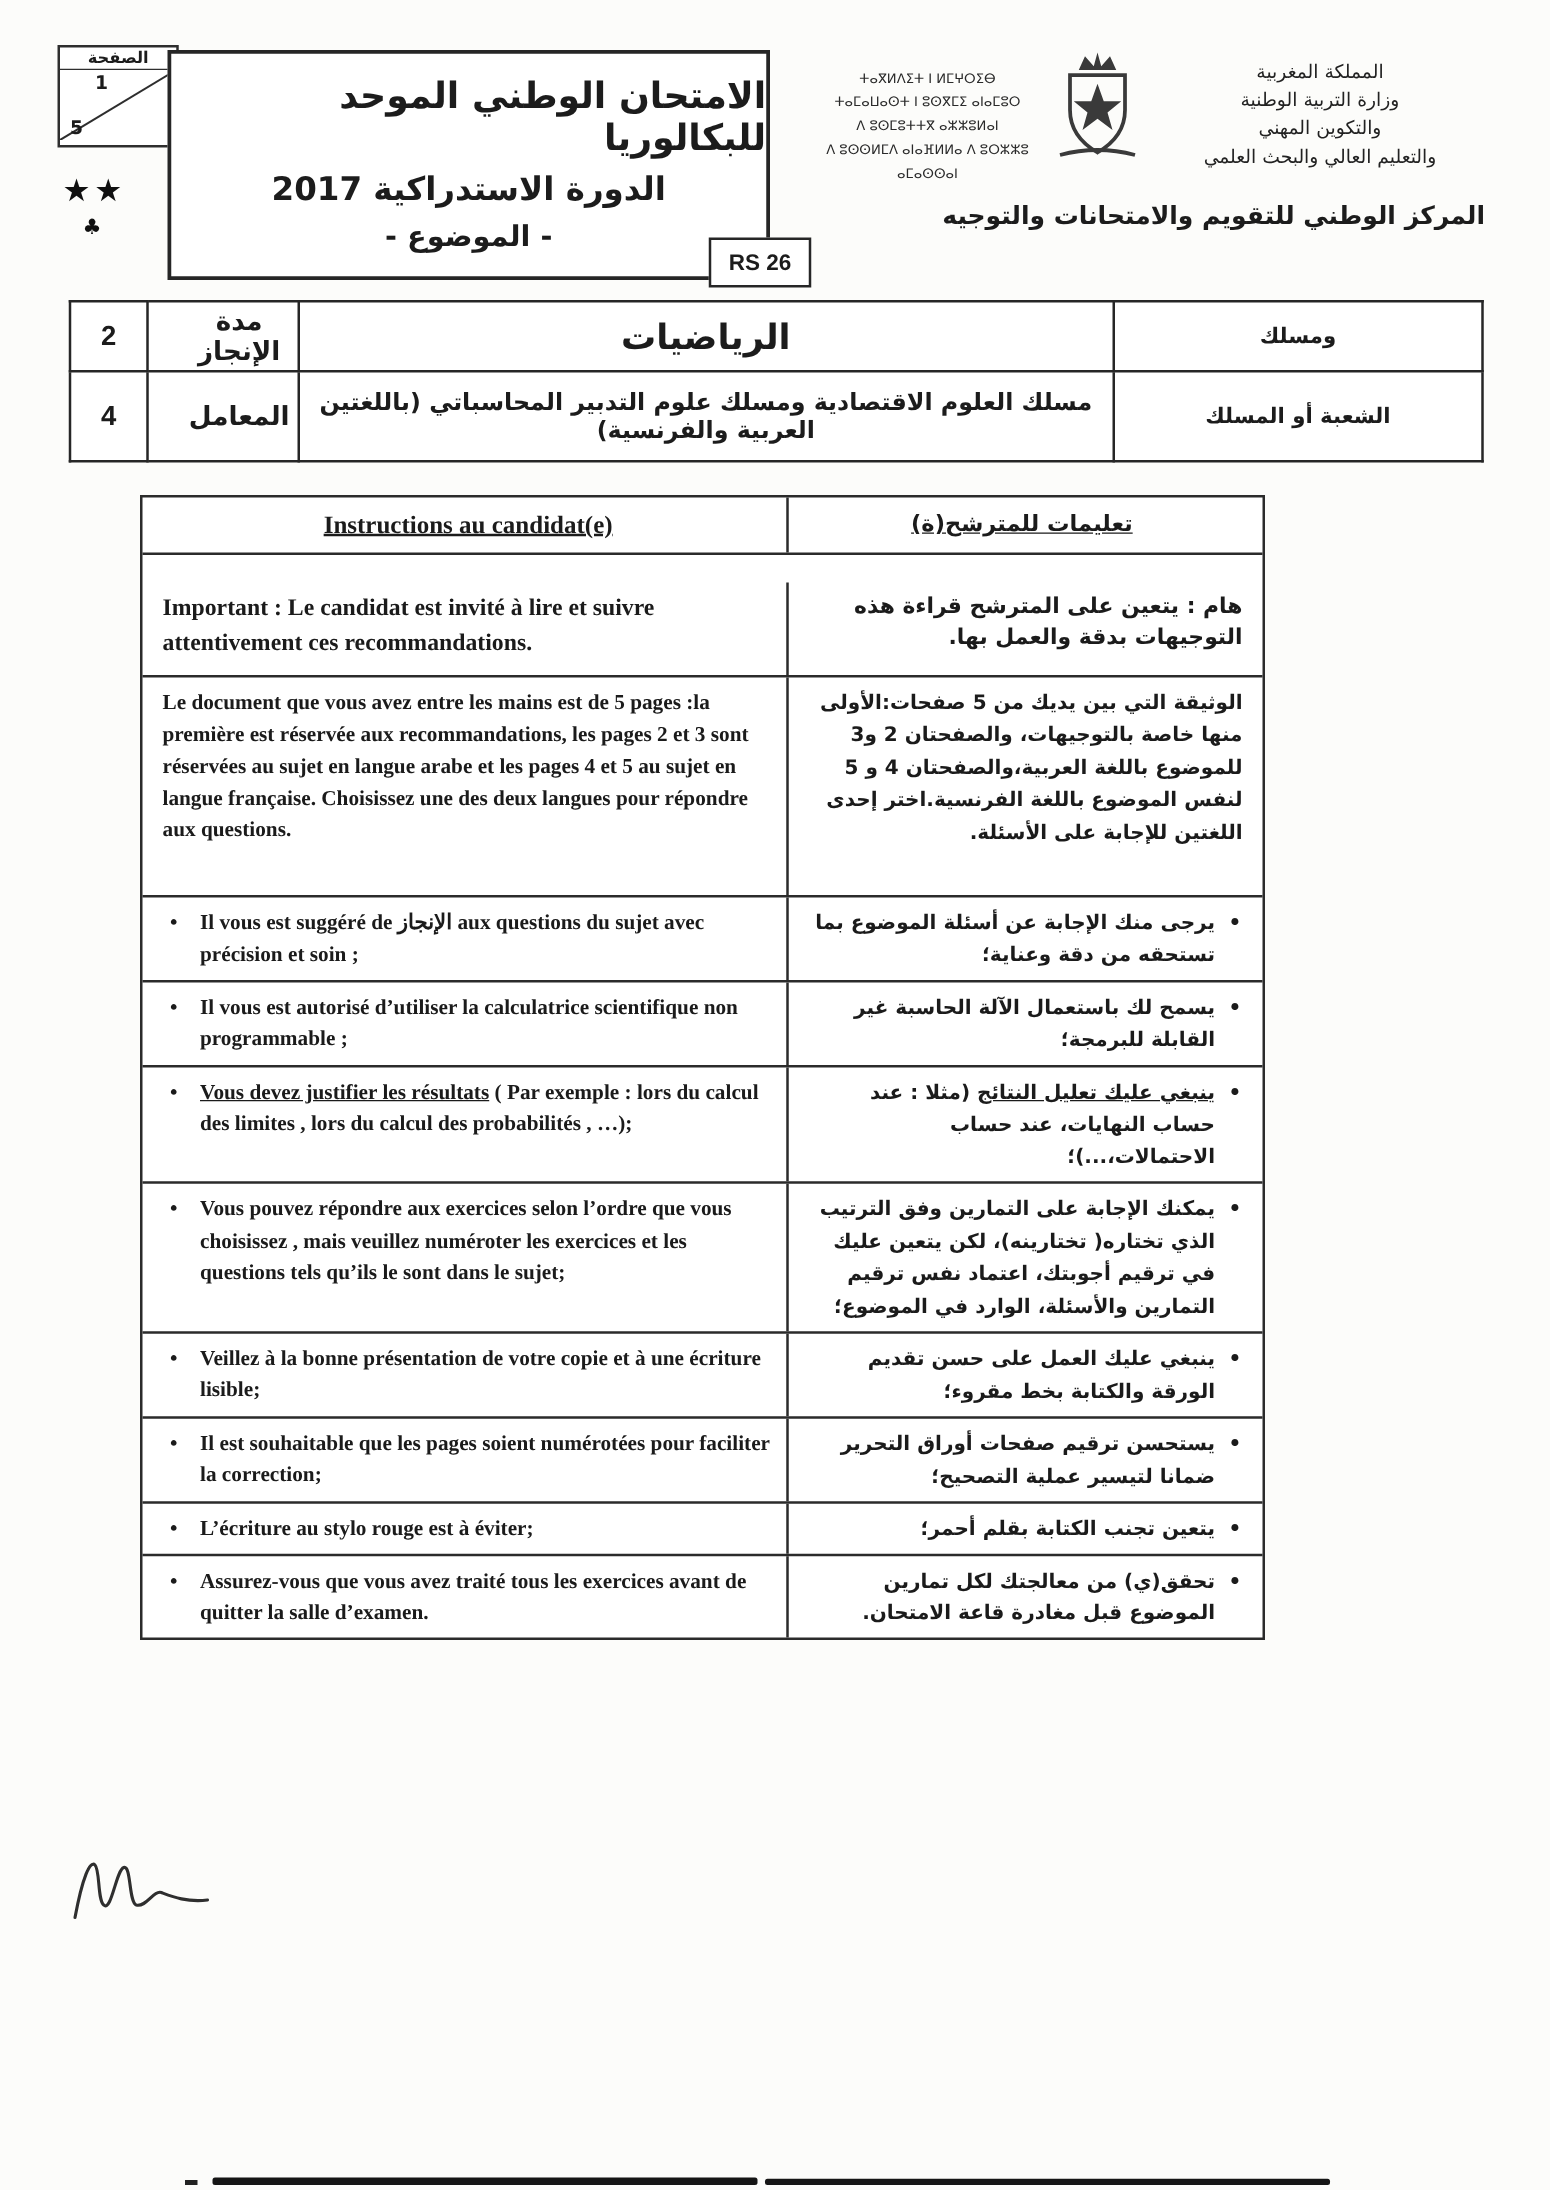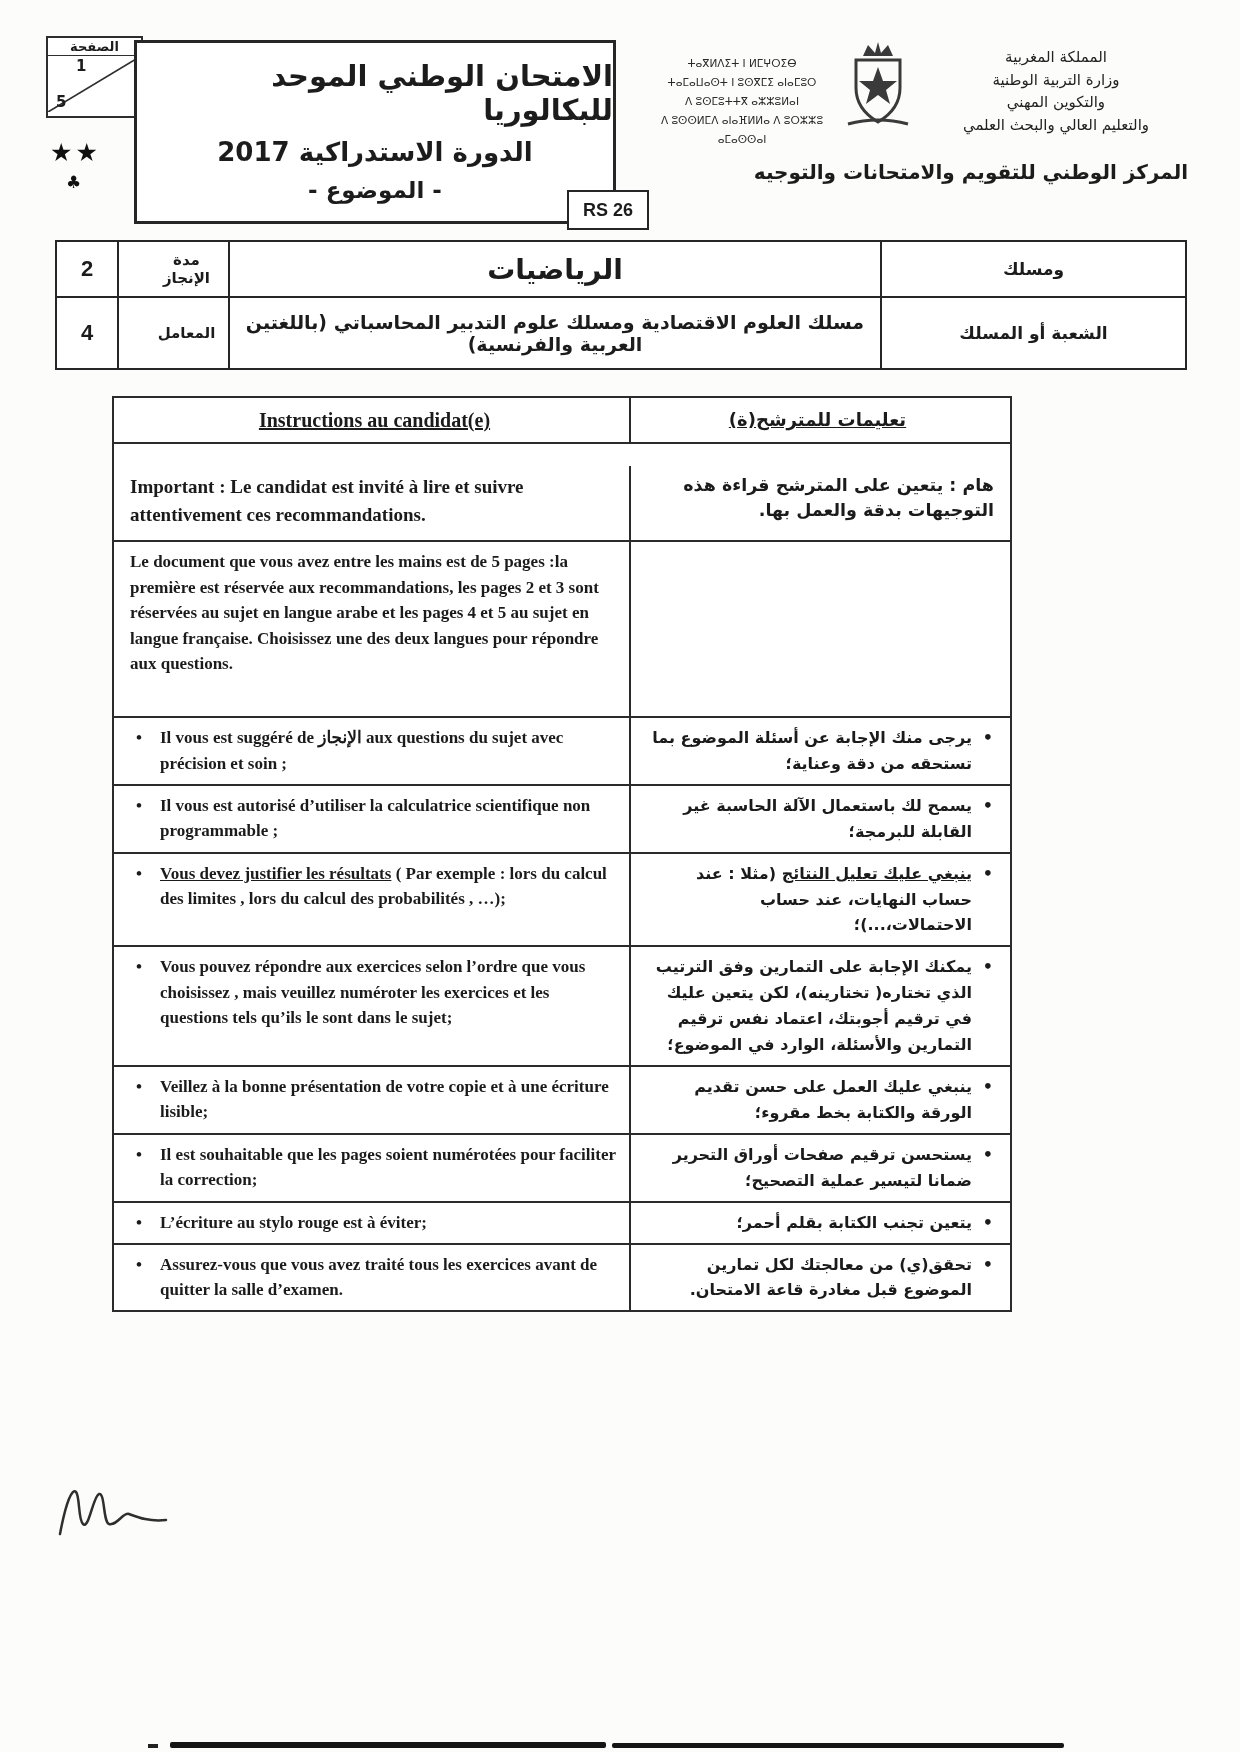--- a/index.html
+++ b/index.html
@@ -46,21 +46,21 @@
   .min-ar { position: absolute; left: 926px; top: 46px; width: 260px; text-align: center;
             font-size: 15px; line-height: 1.5; direction: rtl; color: #222; }
   .center-name { position: absolute; left: 648px; top: 160px; width: 540px; text-align: right;
                  font-size: 20px; font-weight: bold; direction: rtl; }
 
   
   .info-table { position: absolute; left: 55px; top: 240px; width: 1132px;
                 border-collapse: collapse; background: #fff; }
   .info-table td { border: 2.5px solid #262626; text-align: center; vertical-align: middle; padding: 2px 6px; }
   .info-table .val { width: 62px; font-size: 22px; font-weight: bold; font-family: "Liberation Sans", sans-serif; }
-  .info-table .lbl { width: 111px; font-size: 15px; font-weight: bold; direction: rtl; padding-left: 32px; }
+  .info-table .lbl { width: 111px; font-size: 21px; font-weight: bold; direction: rtl; padding-left: 32px; }
   .info-table .content { width: 652px; direction: rtl; }
   .info-table .rlbl { font-size: 17px; font-weight: bold; direction: rtl; }
   .info-table tr:nth-child(1) td { height: 56px; }
   .info-table tr:nth-child(2) td { height: 72px; }
   .subject-main { font-size: 28px; font-weight: bold; }
   .subject-track { font-size: 19px; font-weight: bold; }
 
   
   .instructions { position: absolute; left: 112px; top: 396px; width: 900px;
                   border: 2px solid #2b2b2b; background: #fff; }
@@ -183,20 +183,21 @@
       </div>
     </div>
 
     <div class="irow r0">
       <div class="fcell imp-fr">Important : Le candidat est invité à lire et suivre attentivement ces recommandations.</div>
       <div class="acell imp-ar">هام : يتعين على المترشح قراءة هذه التوجيهات بدقة والعمل بها.</div>
     </div>
 
     <div class="irow r1">
       <div class="fcell">Le document que vous avez entre les mains est de 5 pages :la première est réservée aux recommandations, les pages 2 et 3 sont réservées au sujet en langue arabe et les pages 4 et 5 au sujet en langue française. Choisissez une des deux langues pour répondre aux questions.</div>
+      <div class="acell">الوثيقة التي بين يديك من 5 صفحات:الأولى منها خاصة بالتوجيهات، والصفحتان 2 و3 للموضوع باللغة العربية،والصفحتان 4 و 5 لنفس الموضوع باللغة الفرنسية.اختر إحدى اللغتين للإجابة على الأسئلة.</div>
     </div>
 
     <div class="irow r2">
       <div class="fcell with-bullet">
         <span class="fbullet">•</span>
         <span>Il vous est suggéré de الإنجاز aux questions du sujet avec précision et soin ;</span>
       </div>
       <div class="acell with-bullet">
         <span class="abullet">•</span>
         <span>يرجى منك الإجابة عن أسئلة الموضوع بما تستحقه من دقة وعناية؛</span>

